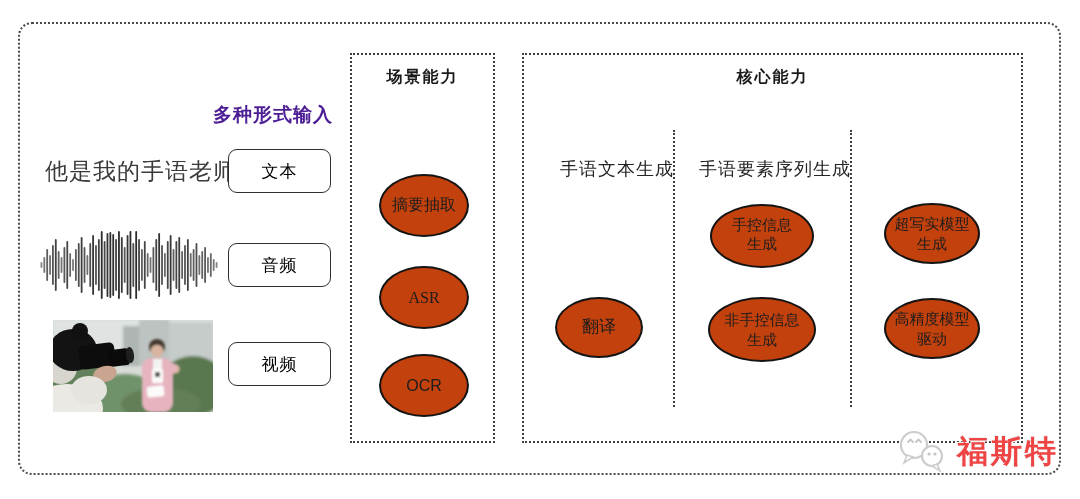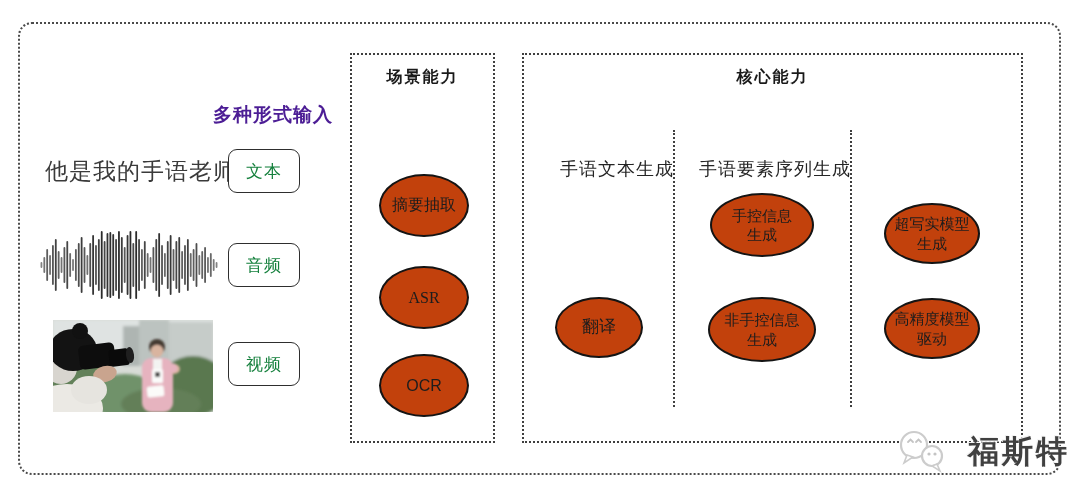--- a/index.html
+++ b/index.html
@@ -23,24 +23,24 @@
   .sample-text {
     position:absolute; left:45px; top:156px;
     font-size:23px; color:#3a3a3a; letter-spacing:1px;
   }
   .waveform-svg { position:absolute; left:40px; top:229px; }
   .video-thumb {
     position:absolute; left:53px; top:320px; width:160px; height:92px;
     overflow:hidden; background:#cfd4d0;
   }
   .io-box {
-    position:absolute; left:228px; width:72px; height:44px;
+    position:absolute; left:228px; width:103px; height:44px;
     border:1.5px solid #2e2e2e; border-radius:9px; background:#fff;
     display:flex; align-items:center; justify-content:center;
-    font-size:17px; color:#15803d; letter-spacing:1px;
+    font-size:17px; color:#000000; letter-spacing:1px;
   }
   .io-box.t1 { top:149px; }
   .io-box.t2 { top:243px; }
   .io-box.t3 { top:342px; }
   
   .cap-box {
     position:absolute; top:53px; height:390px;
     border:2px dotted #3f3f3f; background:transparent;
   }
   .scene-box { left:350px; width:145px; }
@@ -74,34 +74,34 @@
     font-size:18px; letter-spacing:1px; color:#242424;
   }
   .col-header.c1 { left:0;   width:150px; }
   .col-header.c2 { left:150px; width:177px; }
   .col-header.c3 { left:327px; width:174px; }
   .core-oval { font-size:15px; line-height:1.3; }
   .core-oval .oval-line { display:block; }
   .core-oval .oval-line:empty { display:none; }
   .core-oval.c1a { left:31px;  top:150px; width:88px;  height:61px; font-size:17px; }
   .core-oval.c1b { left:31px;  top:242px; width:88px;  height:61px; font-size:17px; }
-  .core-oval.c2a { left:186px; top:138px; width:104px; height:64px; }
+  .core-oval.c2a { left:186px; top:149px; width:104px; height:64px;font-family:Liberation Mono, monospace; }
   .core-oval.c2b { left:184px; top:242px; width:108px; height:65px; }
   .core-oval.c3a { left:360px; top:148px; width:96px;  height:61px; }
   .core-oval.c3b { left:360px; top:243px; width:96px;  height:61px; }
   
   .watermark {
     position:absolute; left:896px; top:428px; z-index:5;
     display:flex; align-items:center;
   }
   .watermark-text {
     font-size:31px; font-weight:bold; letter-spacing:3px;
-    color:#404040;
+    color:#ef4444;
     text-shadow: 1px 1px 0 #ffffff, -1px -1px 0 #f2f2f2;
-    margin-left:20px;
+    margin-left:9px;
   }
 </style>
 </head>
 <body>
 
 <div class="stage">
 
   <div class="outer-border"></div>
 
   <div class="input-header">多种形式输入</div>

